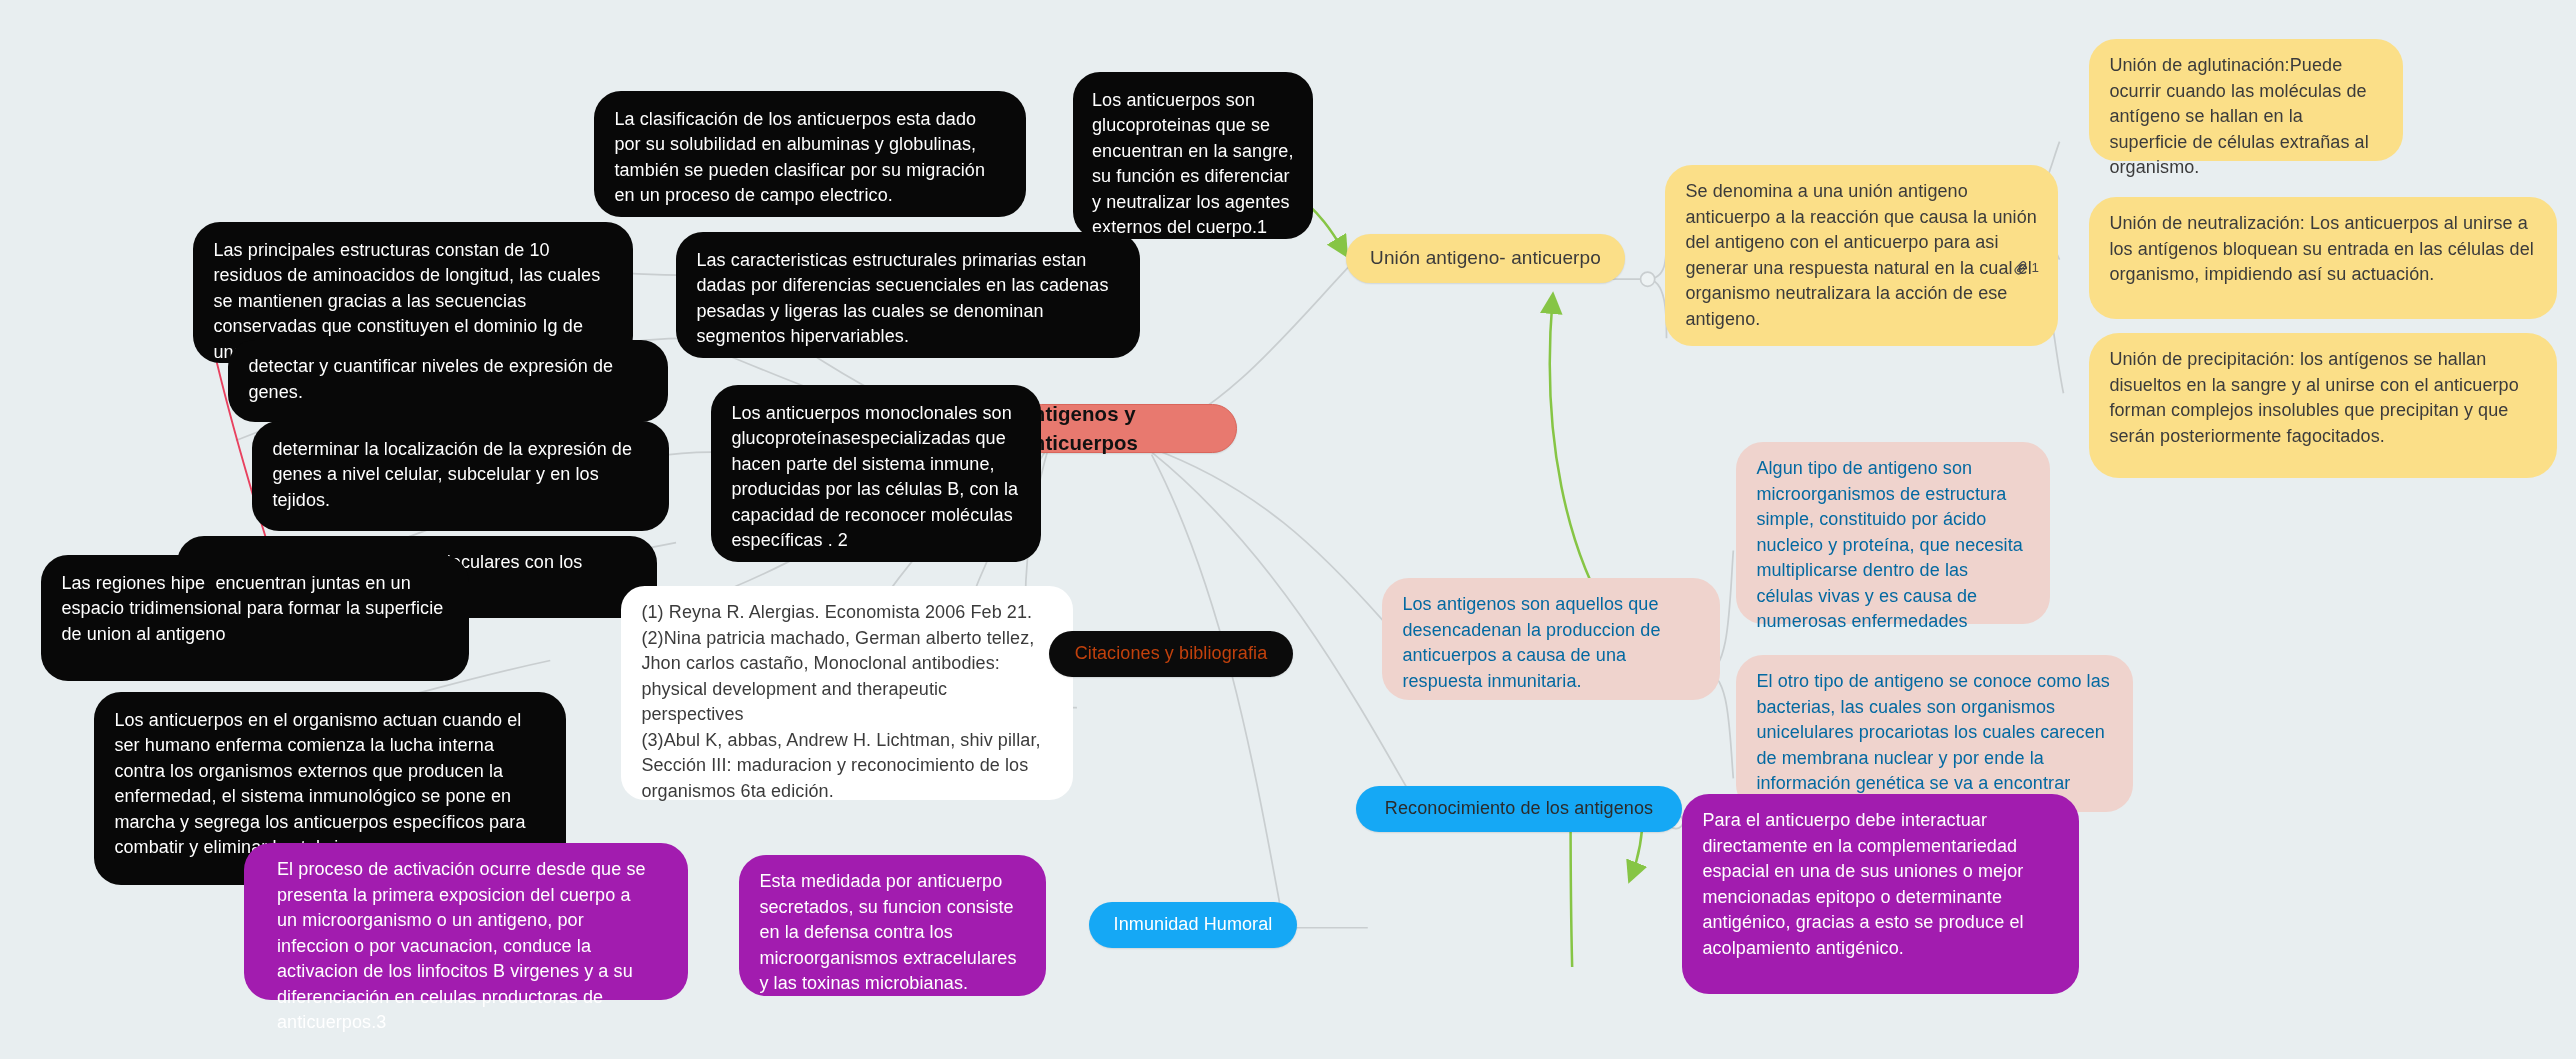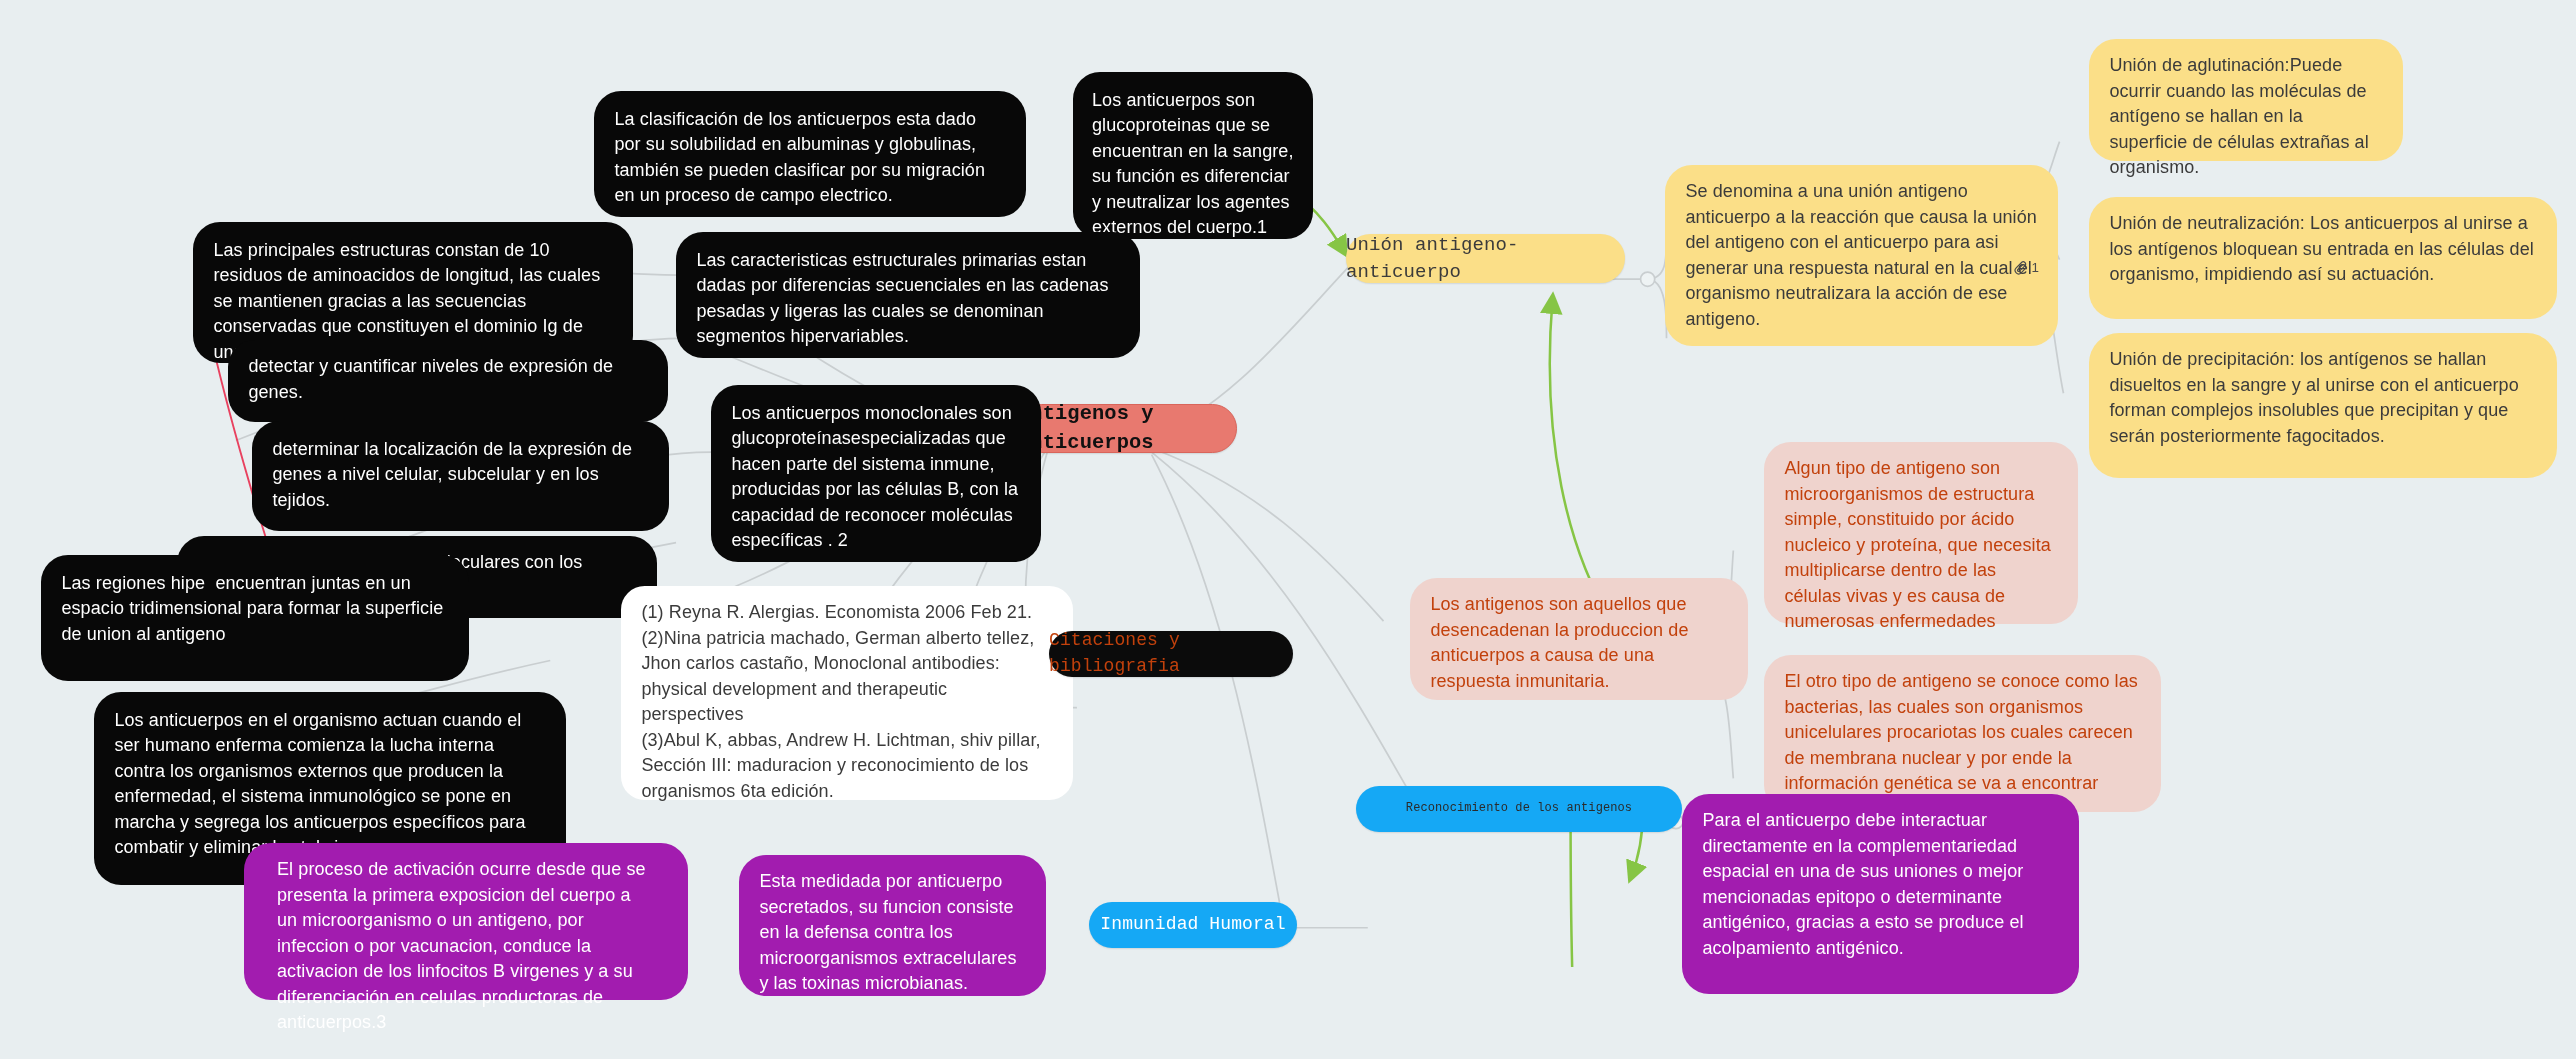--- a/index.html
+++ b/index.html
@@ -16,29 +16,28 @@
     position:absolute;
     box-sizing:border-box;
     border-radius:27px;
     line-height:1.42;
     letter-spacing:0.1px;
   }
   .node .txt{display:block;white-space:pre-wrap;}
   
   .blk{background:#080808;color:#ffffff;}
   .yel{background:#fbdf88;color:#3b3b3b;}
-  .pnk{background:#efd3cd;color:#c2410c;margin-left:28px;}
+  .pnk{background:#efd3cd;color:#0369a1;}
   .blu{background:#a21caf;color:#ffffff;}
   .wht{background:#ffffff;color:#3b3b3b;}
   .sal{background:#e8796f;color:#111111;border:0.8px solid #d9655b;}
   .pill{
     border-radius:785px;
     display:flex;align-items:center;justify-content:center;
     box-shadow:0 0.8px 1.6px rgba(0,0,0,.12);
-    font-family:Liberation Mono, monospace;
   }
   .pill.blk2{background:#0b0b0b;color:#c2410c;}
   .pill.blu2{background:#15a8f5;color:#2b2b2b;}
   .pill.blu3{background:#15a8f5;color:#ffffff;}
   .pill.yel2{background:#fbdf88;color:#3b3b3b;}
   .clipicon{
     position:absolute;display:flex;align-items:center;gap:3.1px;
     color:#4a4a4a;font-size:13.4px;
   }
   .clipicon svg{display:block;}
@@ -166,21 +165,21 @@
   </div>
 
   <div class="node pill yel2" style="left:1346px;top:234px;width:279px;height:49px;font-size:19px;">
     <span class="txt">Unión antigeno- anticuerpo</span>
   </div>
 
   <div class="node pill blk2" style="left:1049px;top:631px;width:244px;height:46px;font-size:18px;">
     <span class="txt">Citaciones y bibliografia</span>
   </div>
 
-  <div class="node pill blu2" style="left:1356px;top:786px;width:326px;height:46px;font-size:12px;">
+  <div class="node pill blu2" style="left:1356px;top:786px;width:326px;height:46px;font-size:18px;">
     <span class="txt">Reconocimiento de los antigenos</span>
   </div>
 
   <div class="node pill blu3" style="left:1089px;top:902px;width:208px;height:46px;font-size:18px;">
     <span class="txt">Inmunidad Humoral</span>
   </div>
 
   <div class="node yel" style="left:1665px;top:165px;width:393px;height:181px;padding:14px 20.4px;font-size:18px;">
     <span class="txt">Se denomina a una unión antigeno anticuerpo a la reacción que causa la unión del antigeno con el anticuerpo para asi generar una respuesta natural en la cual el organismo neutralizara la acción de ese antigeno.</span>
     <span class="clipicon" style="right:19px;top:93px;">

